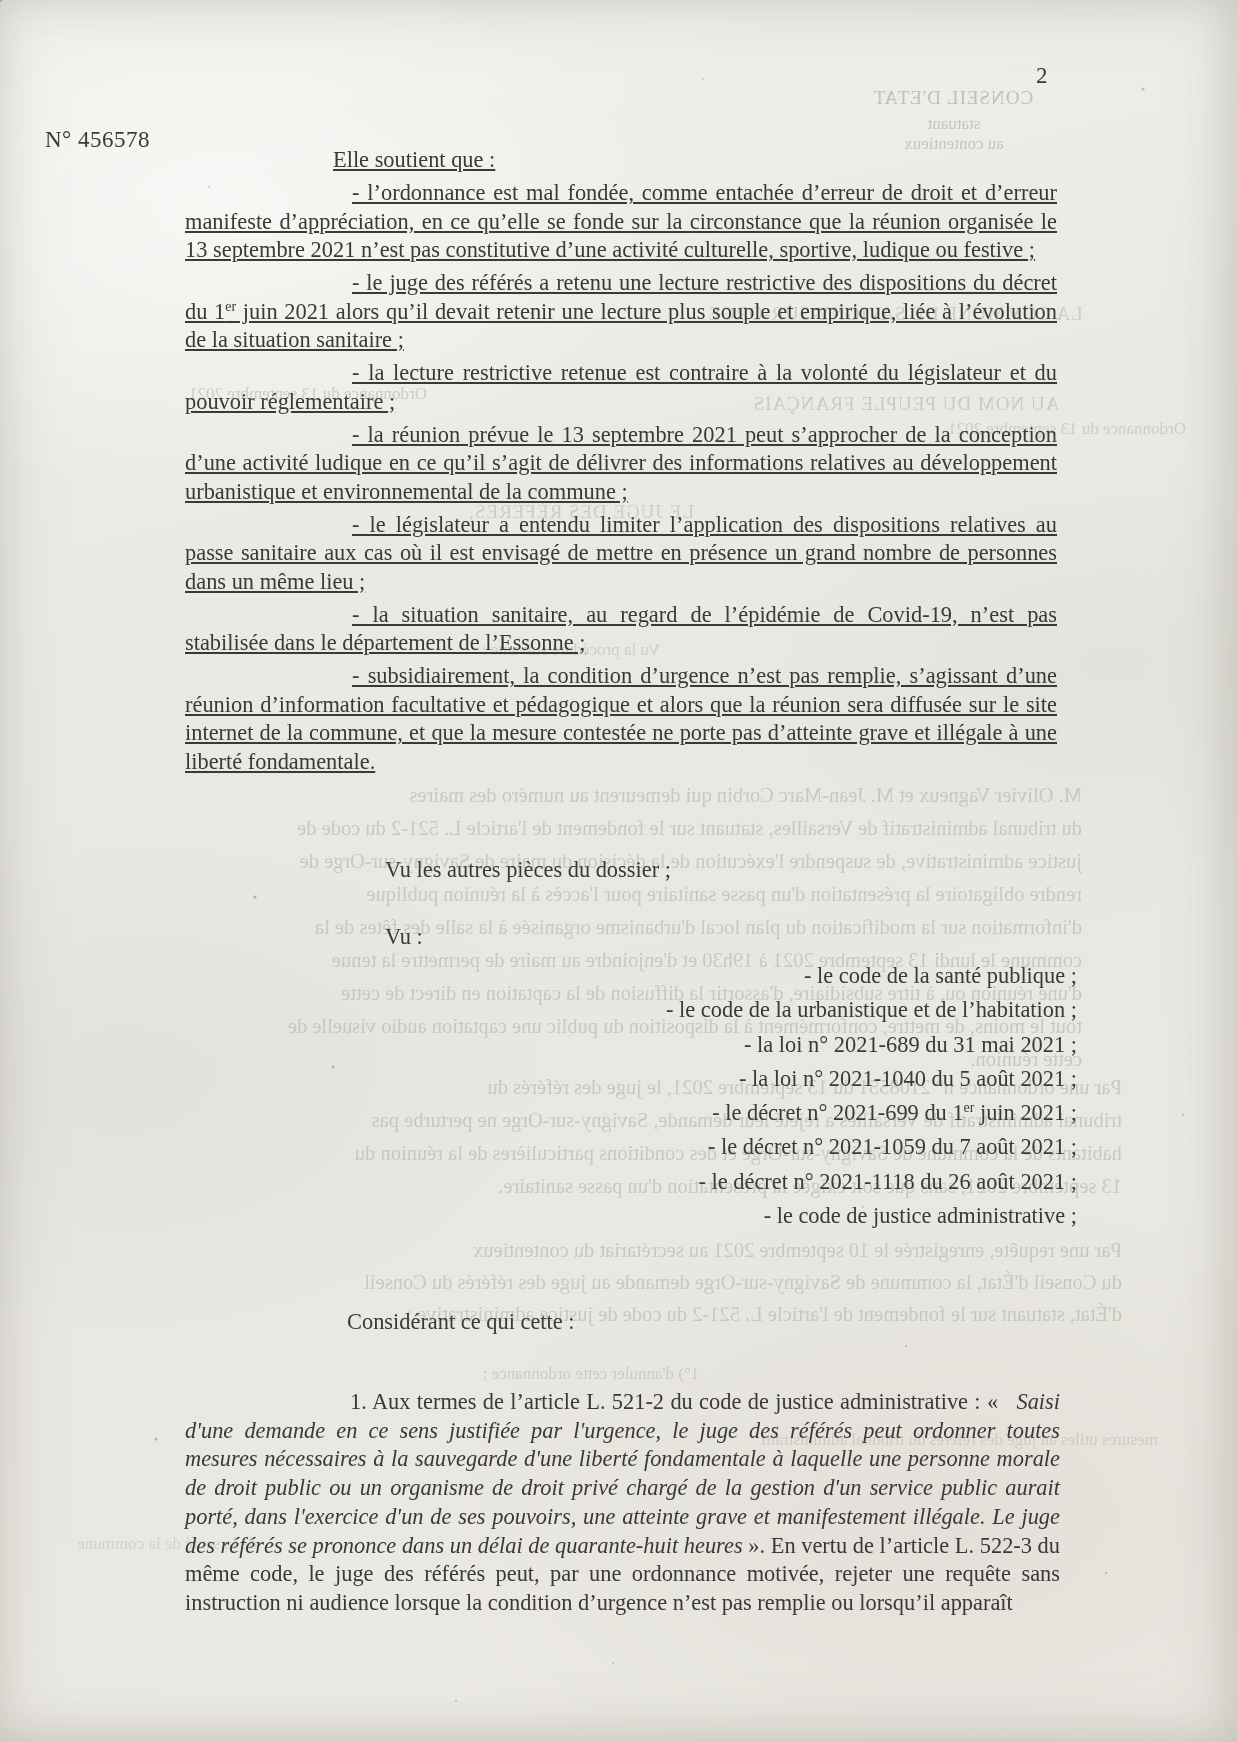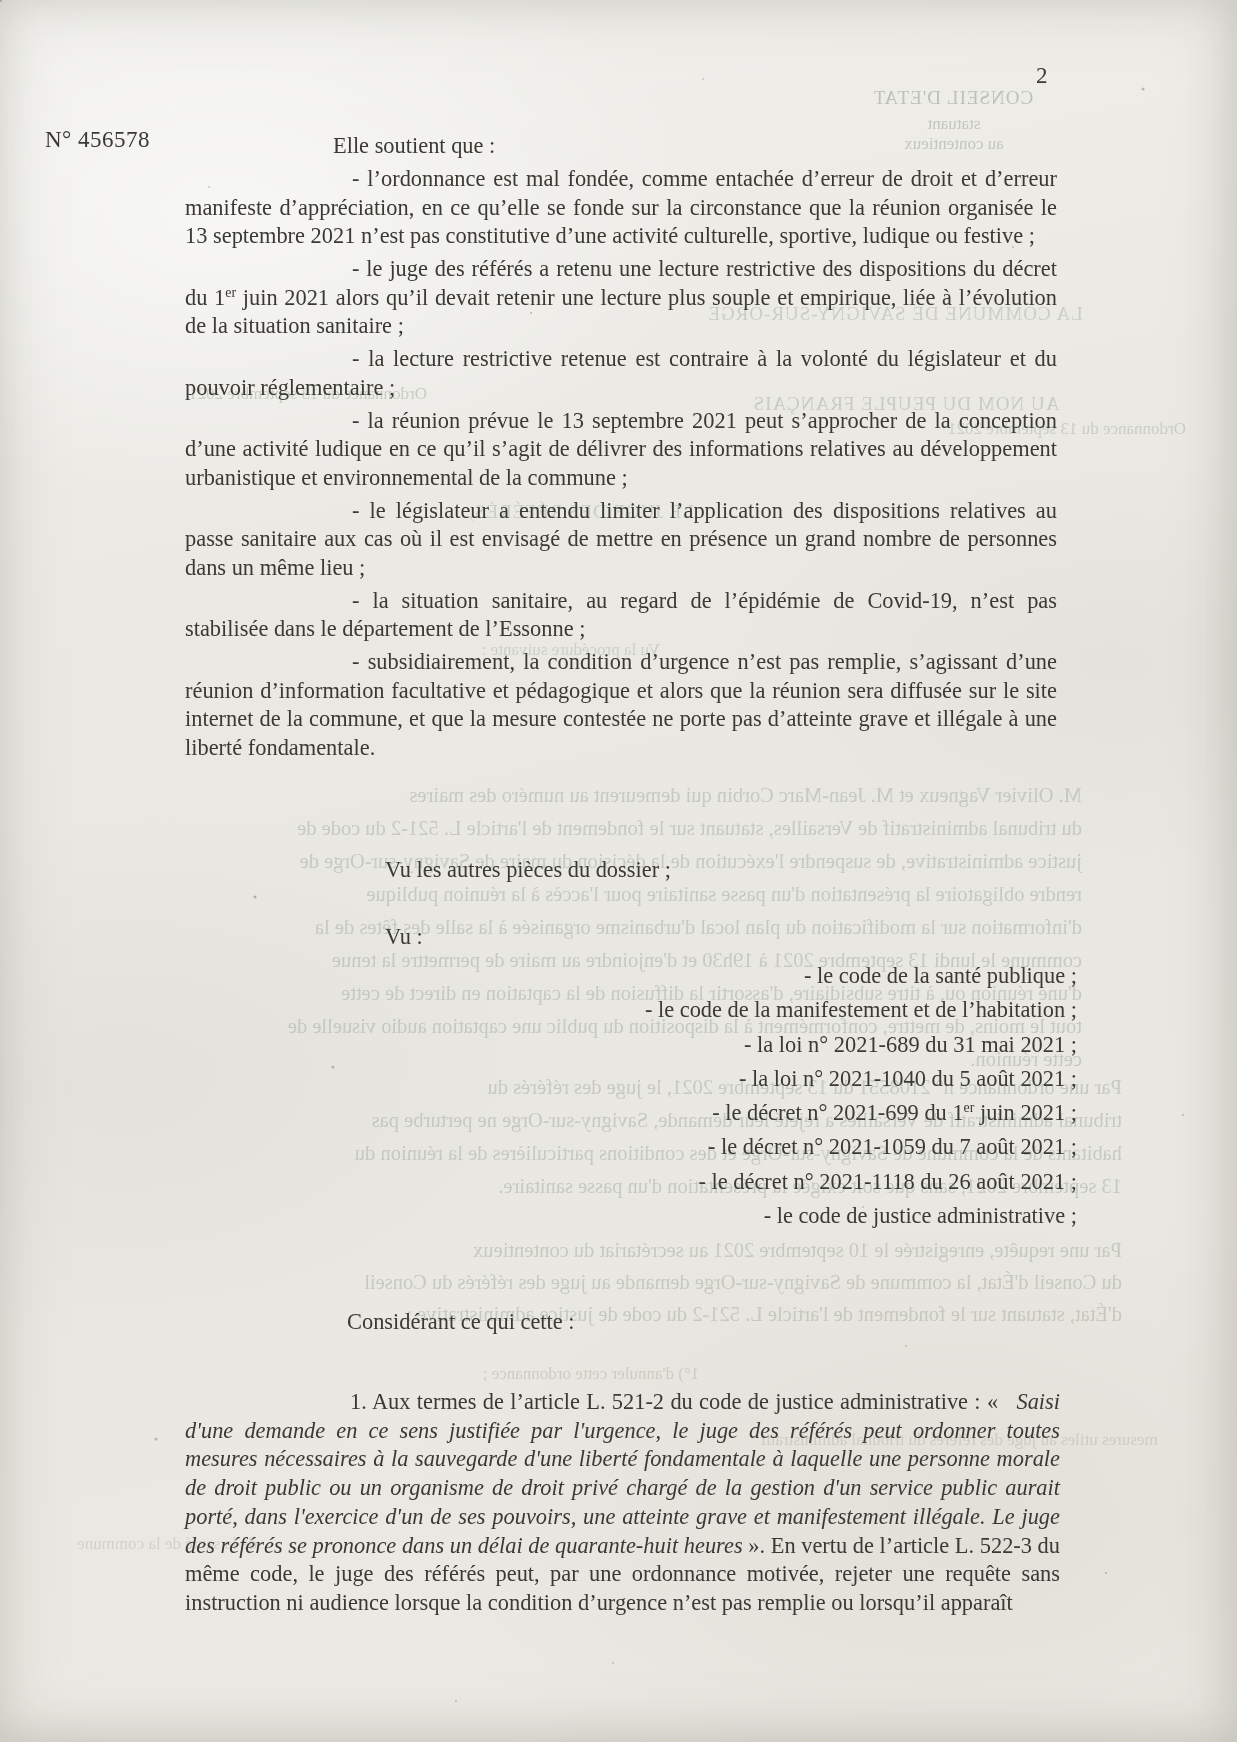--- a/index.html
+++ b/index.html
@@ -15,21 +15,21 @@
       radial-gradient(ellipse 700px 420px at 18% 12%, rgba(255,255,255,.55), rgba(255,255,255,0) 70%),
       radial-gradient(ellipse 800px 500px at 78% 88%, rgba(205,202,192,.30), rgba(205,202,192,0) 70%),
       radial-gradient(ellipse 600px 380px at 10% 62%, rgba(206,204,196,.22), rgba(206,204,196,0) 70%),
       radial-gradient(ellipse 560px 300px at 90% 38%, rgba(204,202,194,.20), rgba(204,202,194,0) 70%),
       linear-gradient(168deg,#f1f0ec 0%,#eae9e4 30%,#e8e7e2 55%,#eae8e2 78%,#edebe5 100%);
     box-shadow: inset 0 0 70px rgba(140,138,126,.22), inset -14px 0 40px rgba(138,136,124,.12), inset 0 -10px 36px rgba(138,136,124,.12);
   }
   
   .ink{position:absolute;font-size:22.4px;line-height:28.5px;}
   .corner{font-size:23px;letter-spacing:.5px;}
-  .claims{left:185px;top:132px;width:872px;text-align:justify;}
+  .claims{left:185px;top:146px;width:872px;text-align:justify;text-decoration:underline;}
   .claims p{margin:0 0 4.5px 0;text-indent:167px;}
   .claims p.intro{text-indent:148px;text-align:left;}
   .vu-pieces{left:385px;top:856px;text-align:center;}
   .vu-label{left:385px;top:923px;}
   .vu-list{left:357px;top:962px;width:720px;text-align:right;}
   .vu-list p{margin:0 0 5.8px 0;line-height:28.5px;}
   .considerant{left:347px;top:1308px;}
   .para1{left:185px;top:1388px;width:875px;text-align:justify;line-height:28.7px;}
   .para1 p{margin:0;text-indent:165px;}
   .para1 .q{font-style:italic;margin-left:12px;}
@@ -117,21 +117,21 @@
     <p>- la réunion prévue le 13 septembre 2021 peut s’approcher de la conception d’une activité ludique en ce qu’il s’agit de délivrer des informations relatives au développement urbanistique et environnemental de la commune ;</p>
     <p>- le législateur a entendu limiter l’application des dispositions relatives au passe sanitaire aux cas où il est envisagé de mettre en présence un grand nombre de personnes dans un même lieu ;</p>
     <p>- la situation sanitaire, au regard de l’épidémie de Covid-19, n’est pas stabilisée dans le département de l’Essonne ;</p>
     <p>- subsidiairement, la condition d’urgence n’est pas remplie, s’agissant d’une réunion d’information facultative et pédagogique et alors que la réunion sera diffusée sur le site internet de la commune, et que la mesure contestée ne porte pas d’atteinte grave et illégale à une liberté fondamentale.</p>
   </div>
 
   <div class="ink vu-pieces">Vu les autres pièces du dossier ;</div>
   <div class="ink vu-label">Vu :</div>
   <div class="ink vu-list">
     <p>- le code de la santé publique ;</p>
-    <p>- le code de la manifestement et de l’habitation ;</p>
+    <p>- le code de la urbanistique et de l’habitation ;</p>
     <p>- la loi n° 2021-689 du 31 mai 2021 ;</p>
     <p>- la loi n° 2021-1040 du 5 août 2021 ;</p>
     <p>- le décret n° 2021-699 du 1<sup>er</sup> juin 2021 ;</p>
     <p>- le décret n° 2021-1059 du 7 août 2021 ;</p>
     <p>- le décret n° 2021-1118 du 26 août 2021 ;</p>
     <p>- le code de justice administrative ;</p>
   </div>
 
   <div class="ink considerant">Considérant ce qui cette :</div>
 

